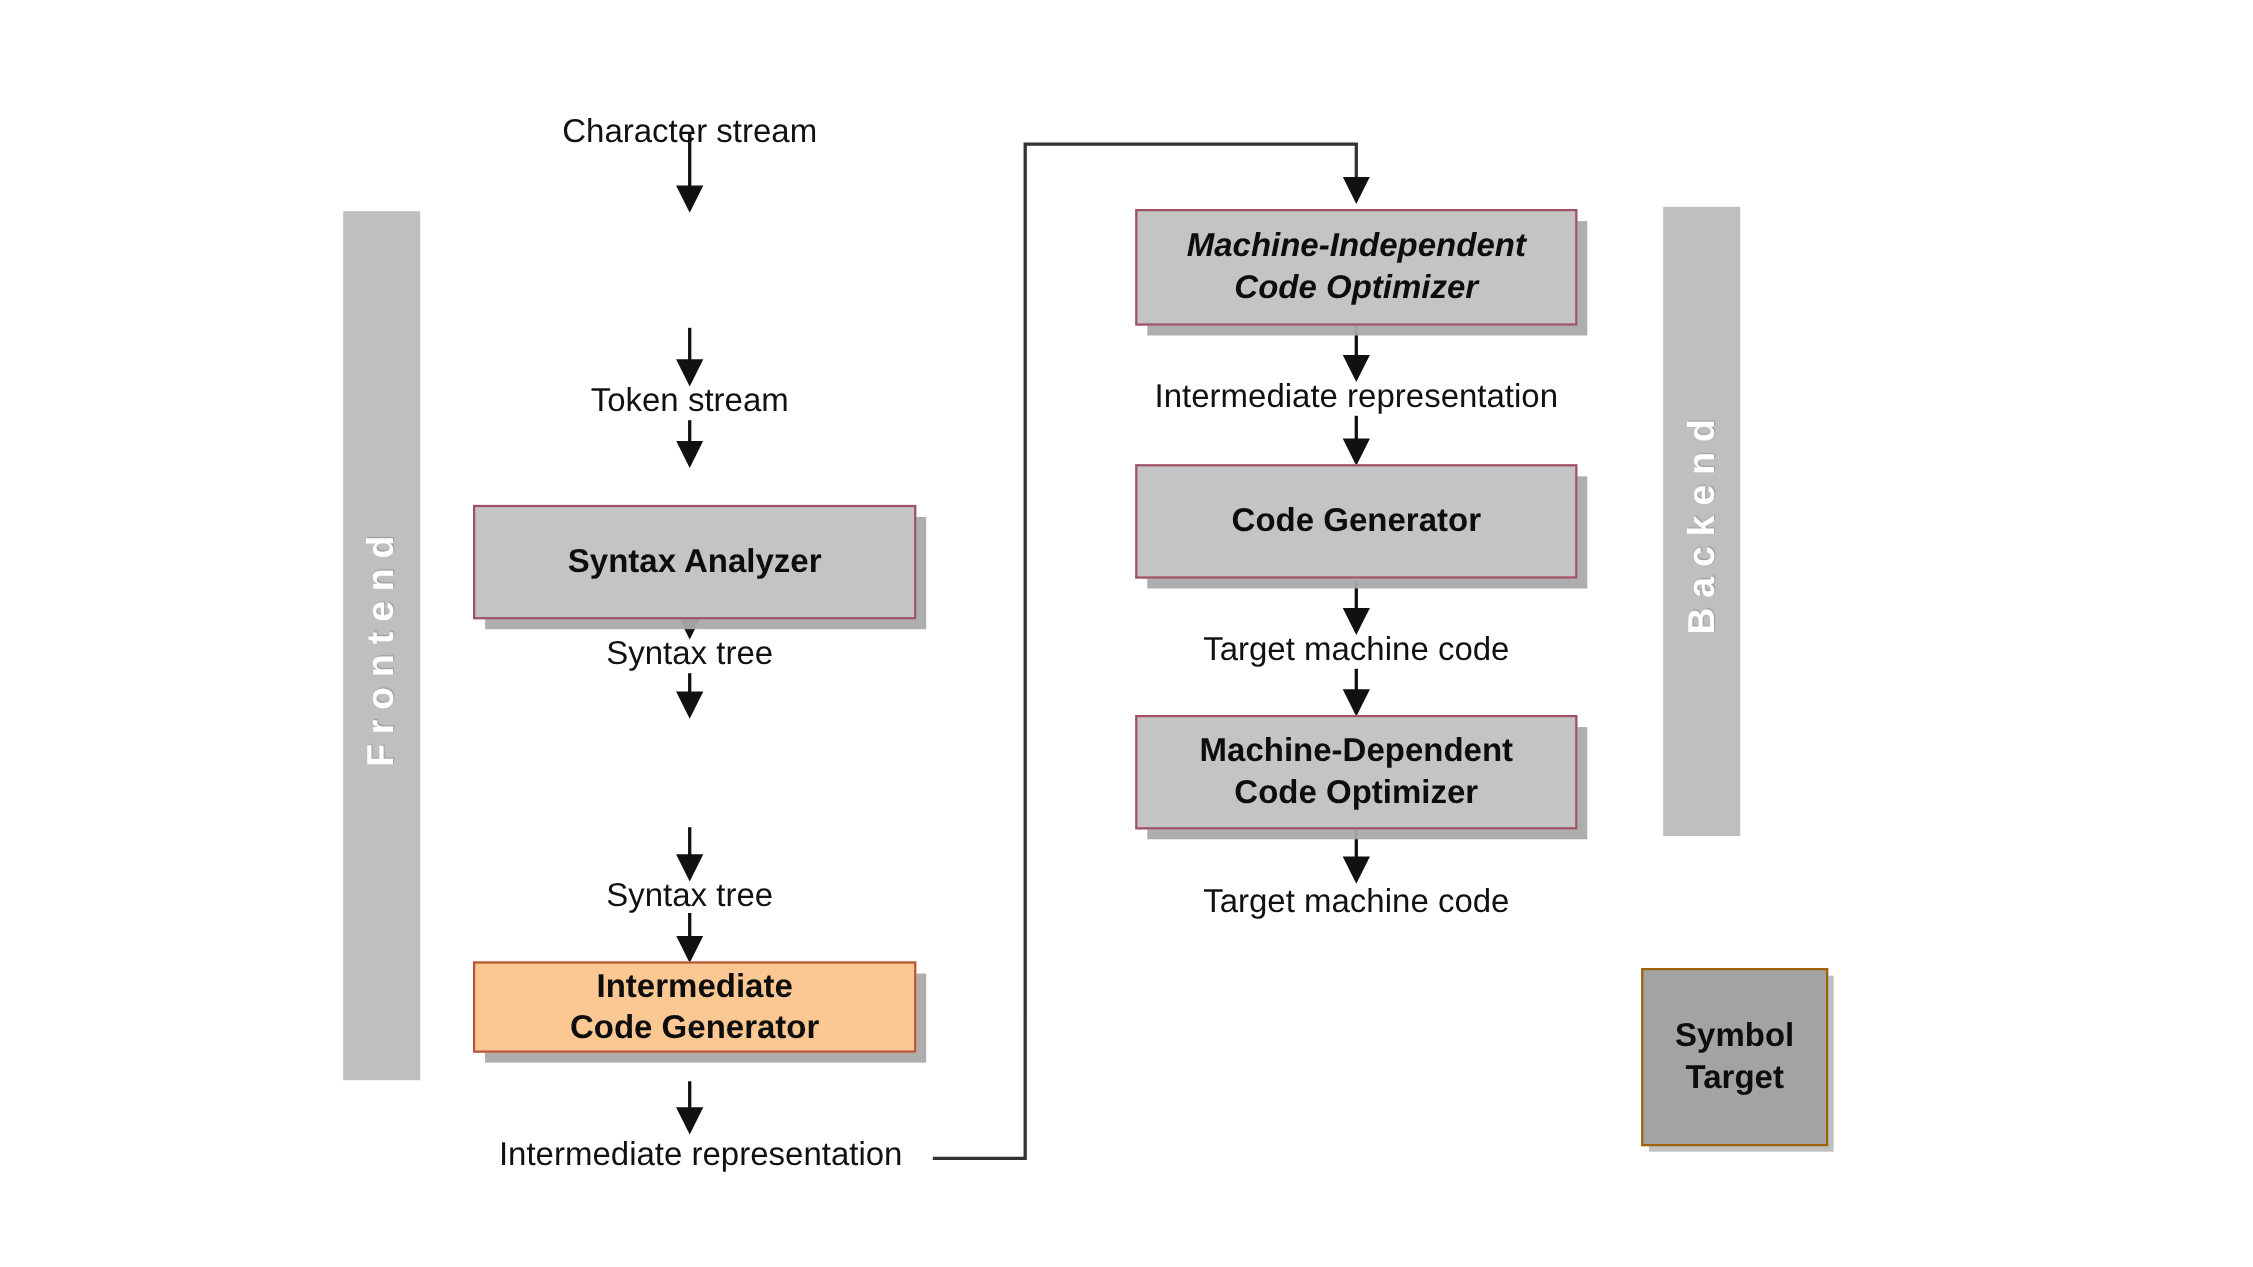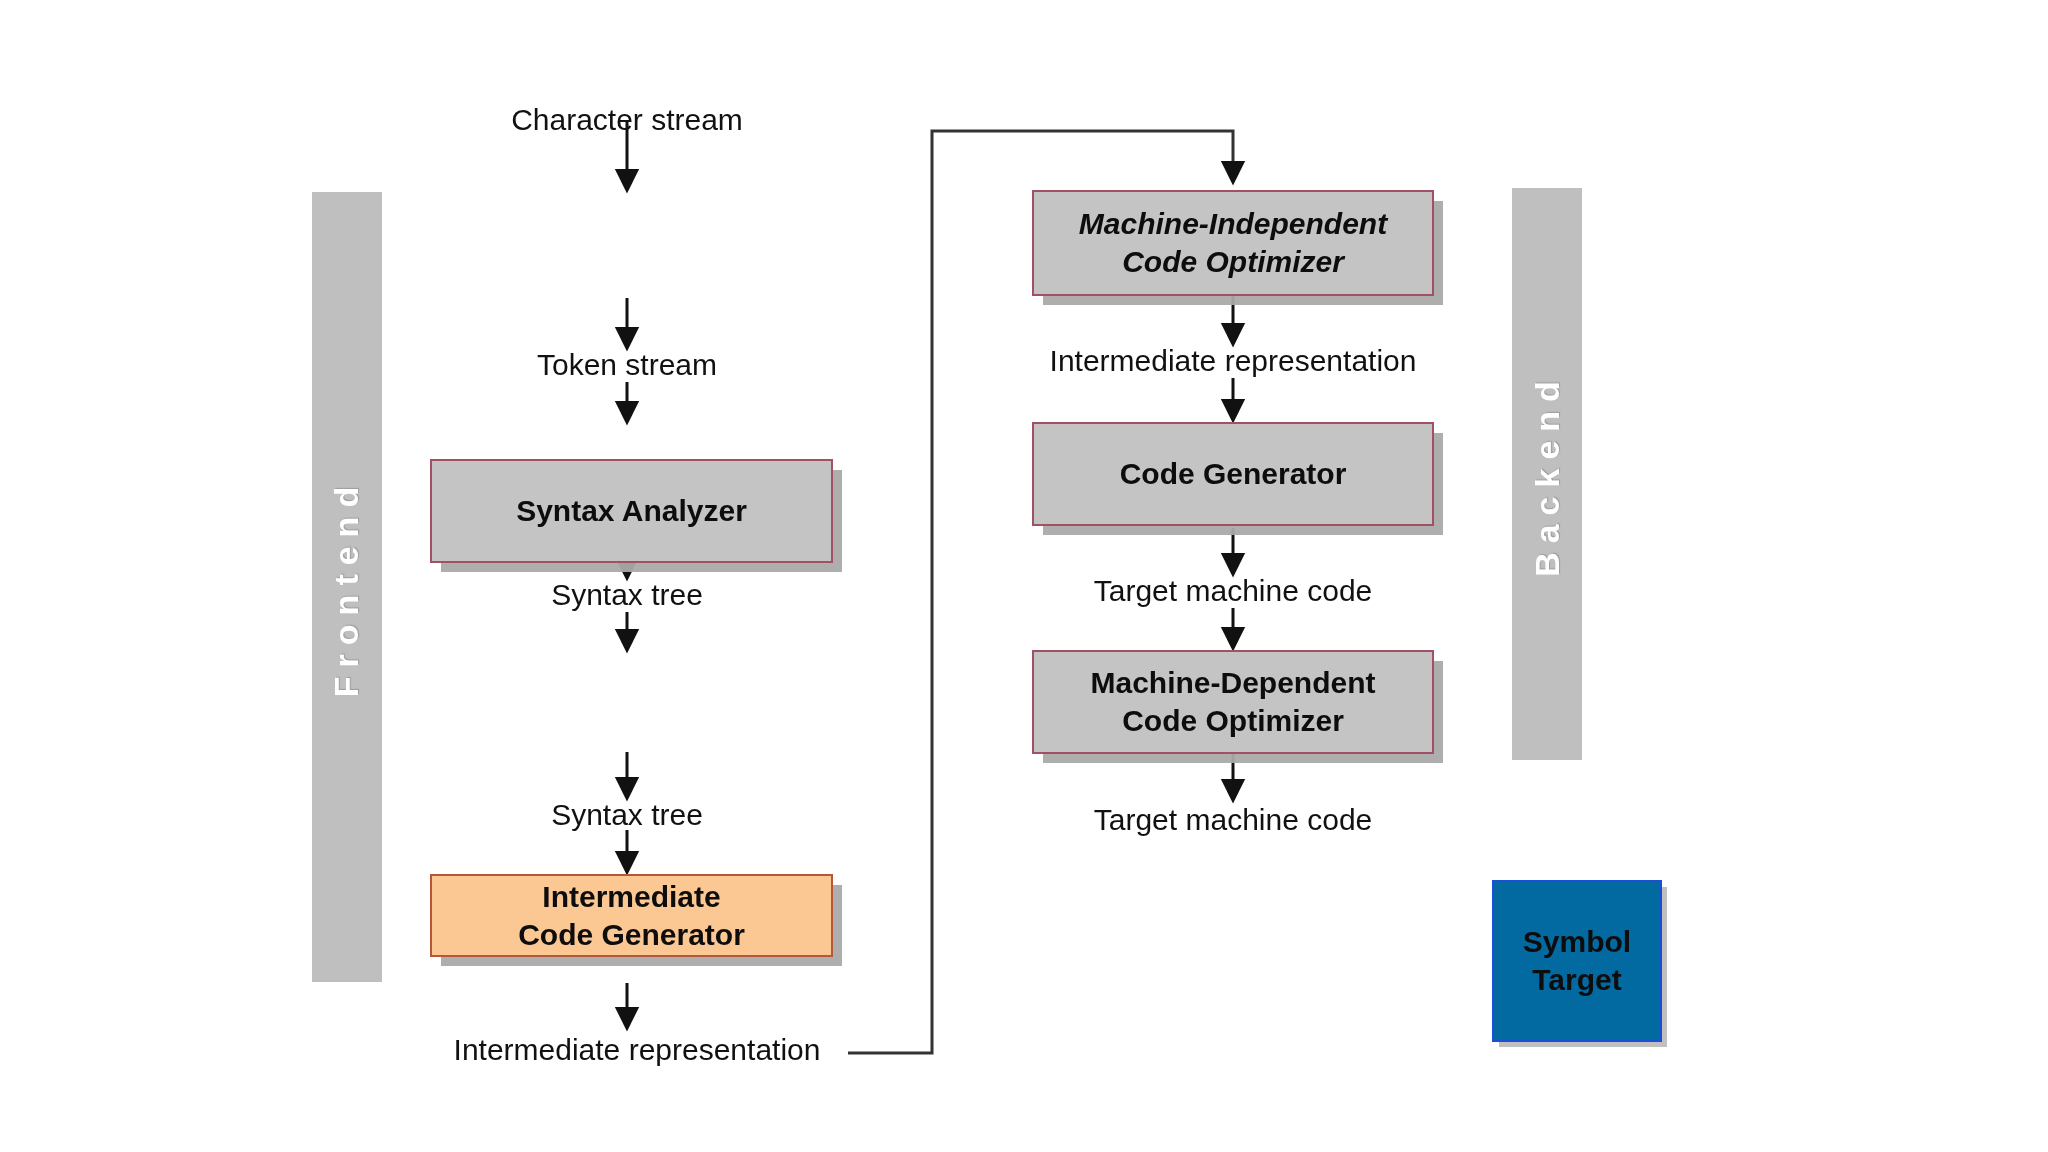--- a/index.html
+++ b/index.html
@@ -50,22 +50,22 @@
     color: #0d0d0d;
     background: #c4c4c4;
     border: 2px solid #a05264;
     box-shadow: 10px 10px 0 -1px rgba(170,170,170,0.95);
   }
   .node.accent {
     background: #fbc894;
     border-color: #b4573a;
   }
   .node.symbol {
-    background: #0369a1;
-    border: 2px solid #1d4ed8;
+    background: #a3a3a3;
+    border: 2px solid #a16207;
     box-shadow: 6px 6px 0 -1px rgba(185,185,185,0.9);
   }
 
   
   .edge-label {
     position: absolute;
     font-size: 30px;
     color: #111111;
     white-space: nowrap;
     text-align: center;

